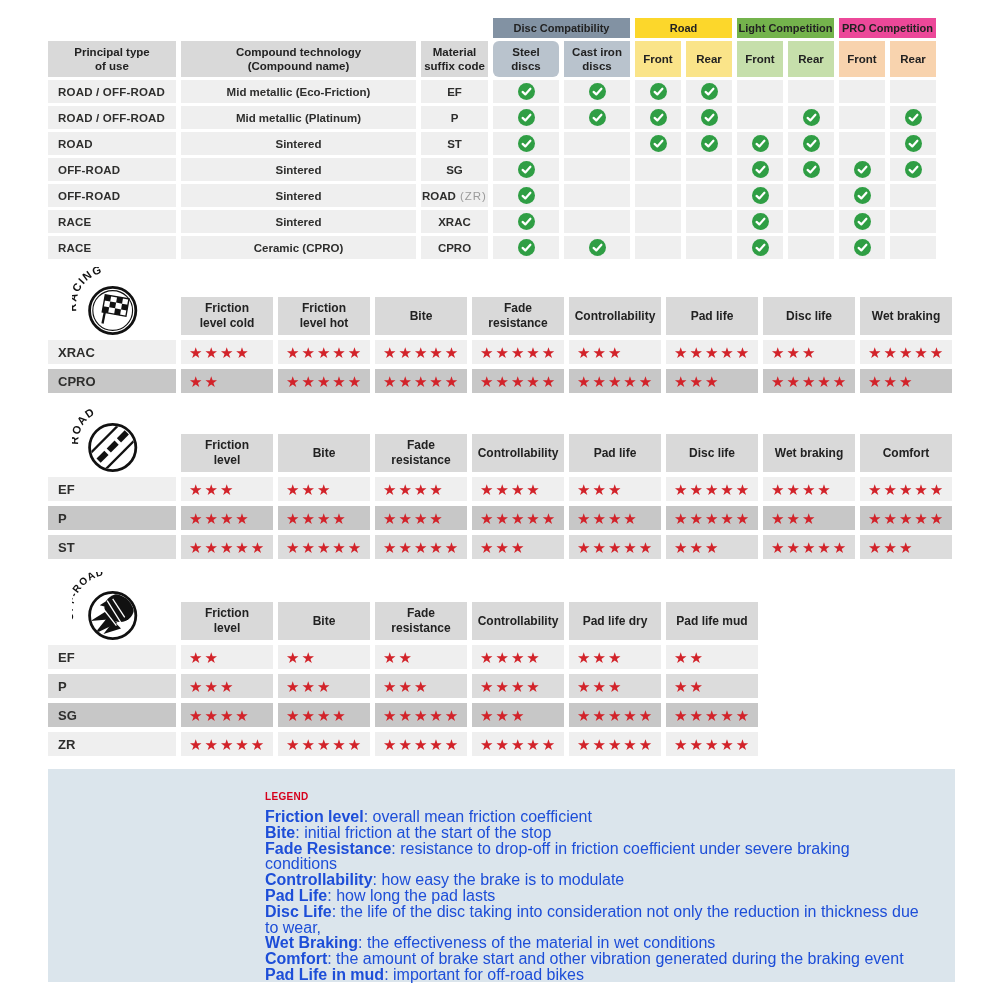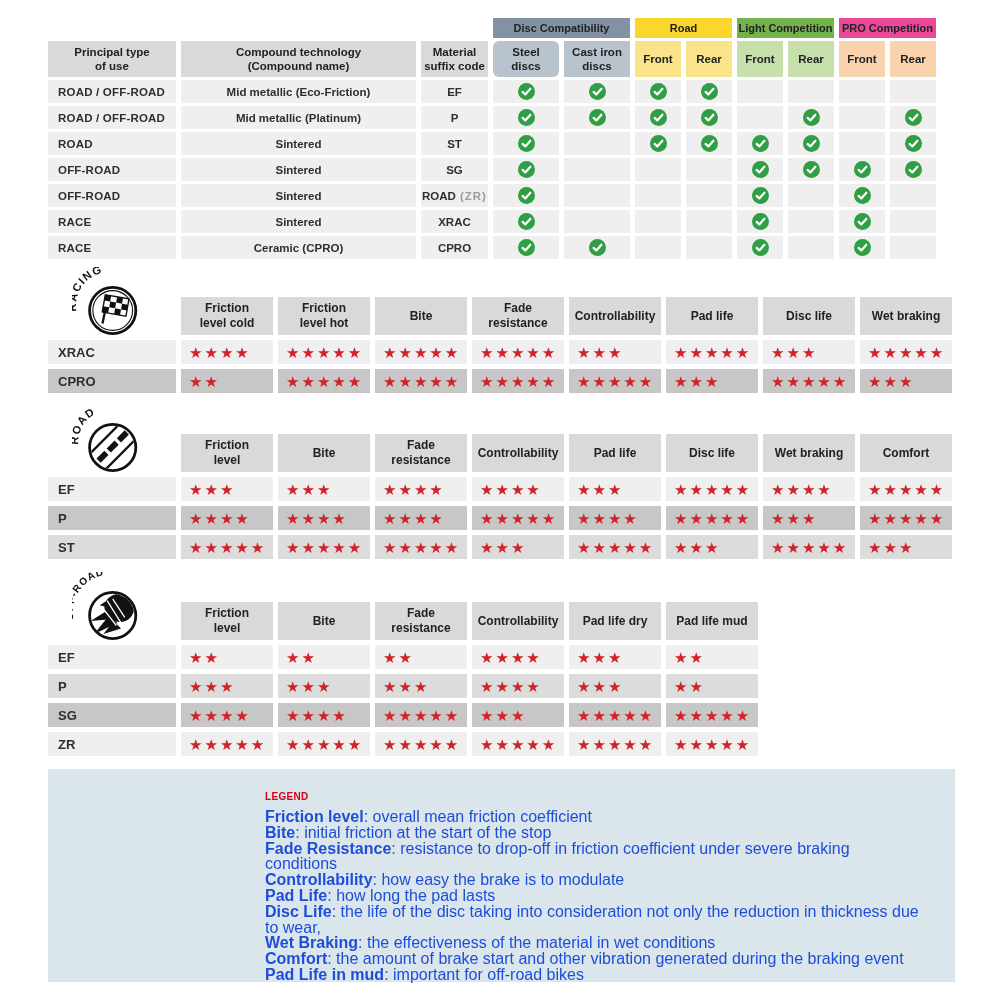--- a/index.html
+++ b/index.html
@@ -13,21 +13,21 @@
           column-gap:5px;row-gap:3px;margin-top:18px;width:max-content}
   .compat .spacer{grid-column:span 3}
   .group-h{grid-column:span 2;height:20px;display:flex;align-items:center;justify-content:center;
            font-size:11px;font-weight:bold;color:#222}
   .col-h{height:36px;background:var(--header-gray);display:flex;align-items:center;justify-content:center;
          text-align:center;font-size:11.5px;font-weight:bold;white-space:pre-line;line-height:1.25;color:#222}
   .cell{height:23px;background:var(--row-light);display:flex;align-items:center;font-size:11.5px;color:#2e2e2d}
   .cell.use{padding-left:10px;font-weight:bold;letter-spacing:.2px}
   .cell.tech{justify-content:center;font-weight:bold}
   .cell.code{justify-content:center;font-weight:bold}
-  .code-note{color:#9a9a9a;font-weight:bold;margin-left:4px;letter-spacing:1px}
+  .code-note{color:#9a9a9a;font-weight:normal;margin-left:4px;letter-spacing:1px}
   .cell.check{justify-content:center}
 
   
   .section{position:relative;width:max-content}
   #section-racing{margin-top:38px}
   #section-road{margin-top:41px}
   #section-offroad{margin-top:43px}
   .rate{display:grid;grid-template-columns:128px repeat(8,92px);column-gap:5px;row-gap:5px;width:max-content}
   .rate.cols6{grid-template-columns:128px repeat(6,92px)}
   .rate .hcell{height:38px;background:var(--header-gray);display:flex;align-items:center;justify-content:center;

